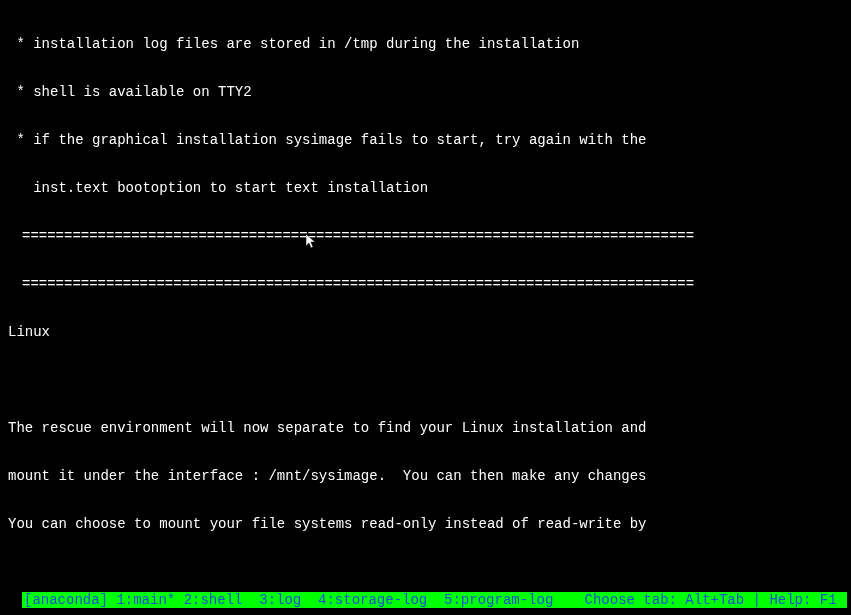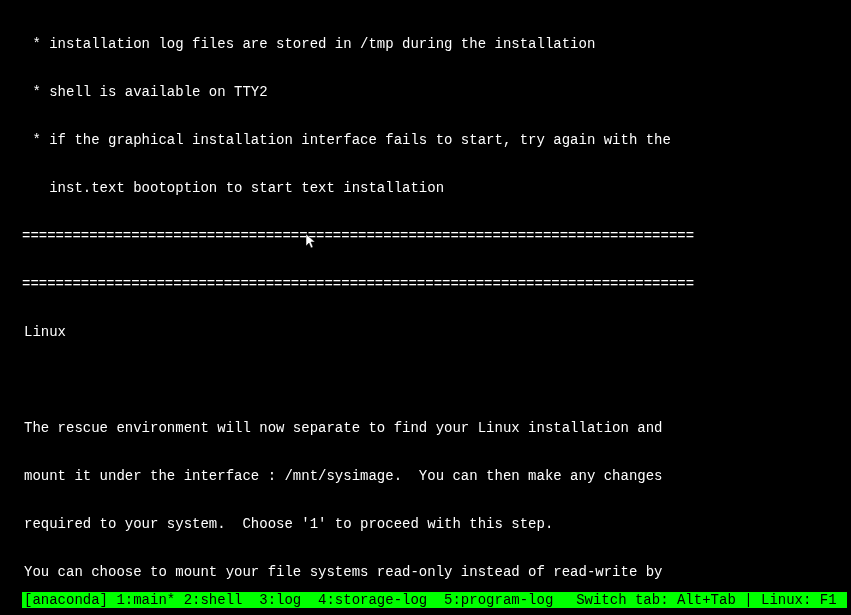--- a/index.html
+++ b/index.html
@@ -11,29 +11,29 @@
     line-height: 16px;
     width: 851px;
     height: 615px;
     overflow: hidden;
     position: relative;
   }
   .terminal {
     padding: 4px 0 0 0;
     white-space: pre;
   }
-  .line { display: block; padding-left: 24px; }
+  .line { display: block; padding-left: 8px; }
   .sep { display: block; padding-left: 22px; overflow: hidden; }
   .status-bar {
     position: absolute;
     bottom: 7px;
     left: 22px;
     right: 4px;
     background: #00ff00;
-    color: #000000;
+    color: #1d4ed8;
     font-family: "Courier New", monospace;
     font-size: 14px;
     line-height: 16px;
     white-space: pre;
     display: flex;
     justify-content: space-between;
     padding: 0 2px;
   }
   .cursor {
     position: absolute;
@@ -43,29 +43,28 @@
     height: 16px;
     pointer-events: none;
   }
 </style>
 </head>
 <body>
 
 <div class="terminal">
   <span class="line"> * installation log files are stored in /tmp during the installation</span>
   <span class="line"> * shell is available on TTY2</span>
-  <span class="line"> * if the graphical installation interface fails to start, try again with the</span>
+  <span class="line"> * if the graphical installation sysimage fails to start, try again with the</span>
   <span class="line">   inst.text bootoption to start text installation</span>
   <span class="sep">================================================================================</span>
   <span class="sep">================================================================================</span>
   <span class="line">Linux</span>
   <span class="line"> </span>
   <span class="line">The rescue environment will now separate to find your Linux installation and</span>
   <span class="line">mount it under the interface : /mnt/sysimage.  You can then make any changes</span>
-  <span class="line">required to your system.  Choose '1' to proceed with this step.</span>
   <span class="line">You can choose to mount your file systems read-only instead of read-write by</span>
   
   
   
 
   
 
   
   
   
@@ -73,18 +72,18 @@
   
   
   
   
   
   
 </div>
 
 <div class="status-bar">
   <span>[anaconda] 1:main* 2:shell  3:log  4:storage-log  5:program-log</span>
-  <span>Switch tab: Alt+Tab | Linux: F1 </span>
+  <span>Choose tab: Alt+Tab | Help: F1 </span>
 </div>
 
 <svg class="cursor" viewBox="0 0 12 16">
   <path d="M0 0 L0 12 L3 9 L5 14 L7 13 L5 8 L9 8 Z" fill="#fff" stroke="#000" stroke-width="0.5"></path>
 </svg>
 
 </body></html>

